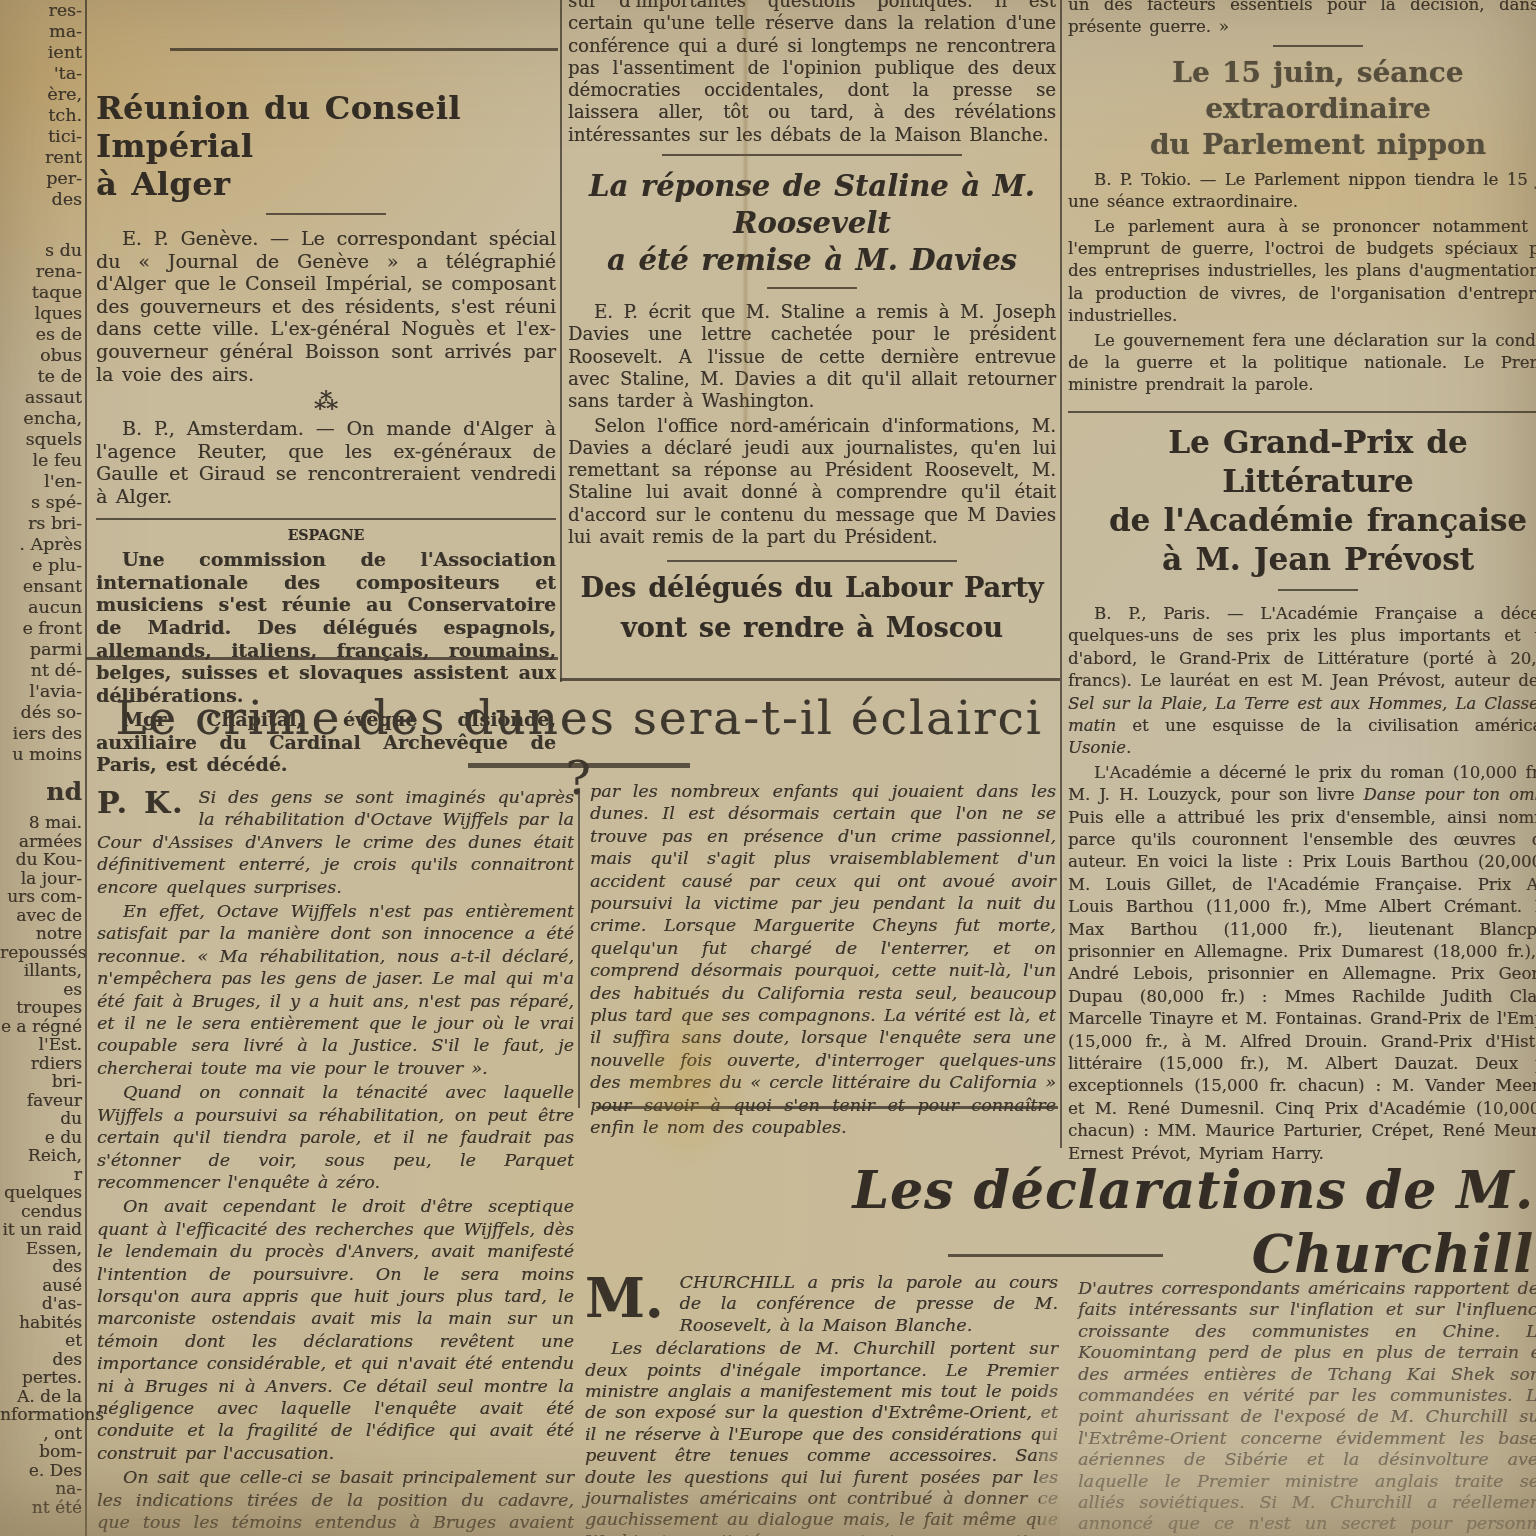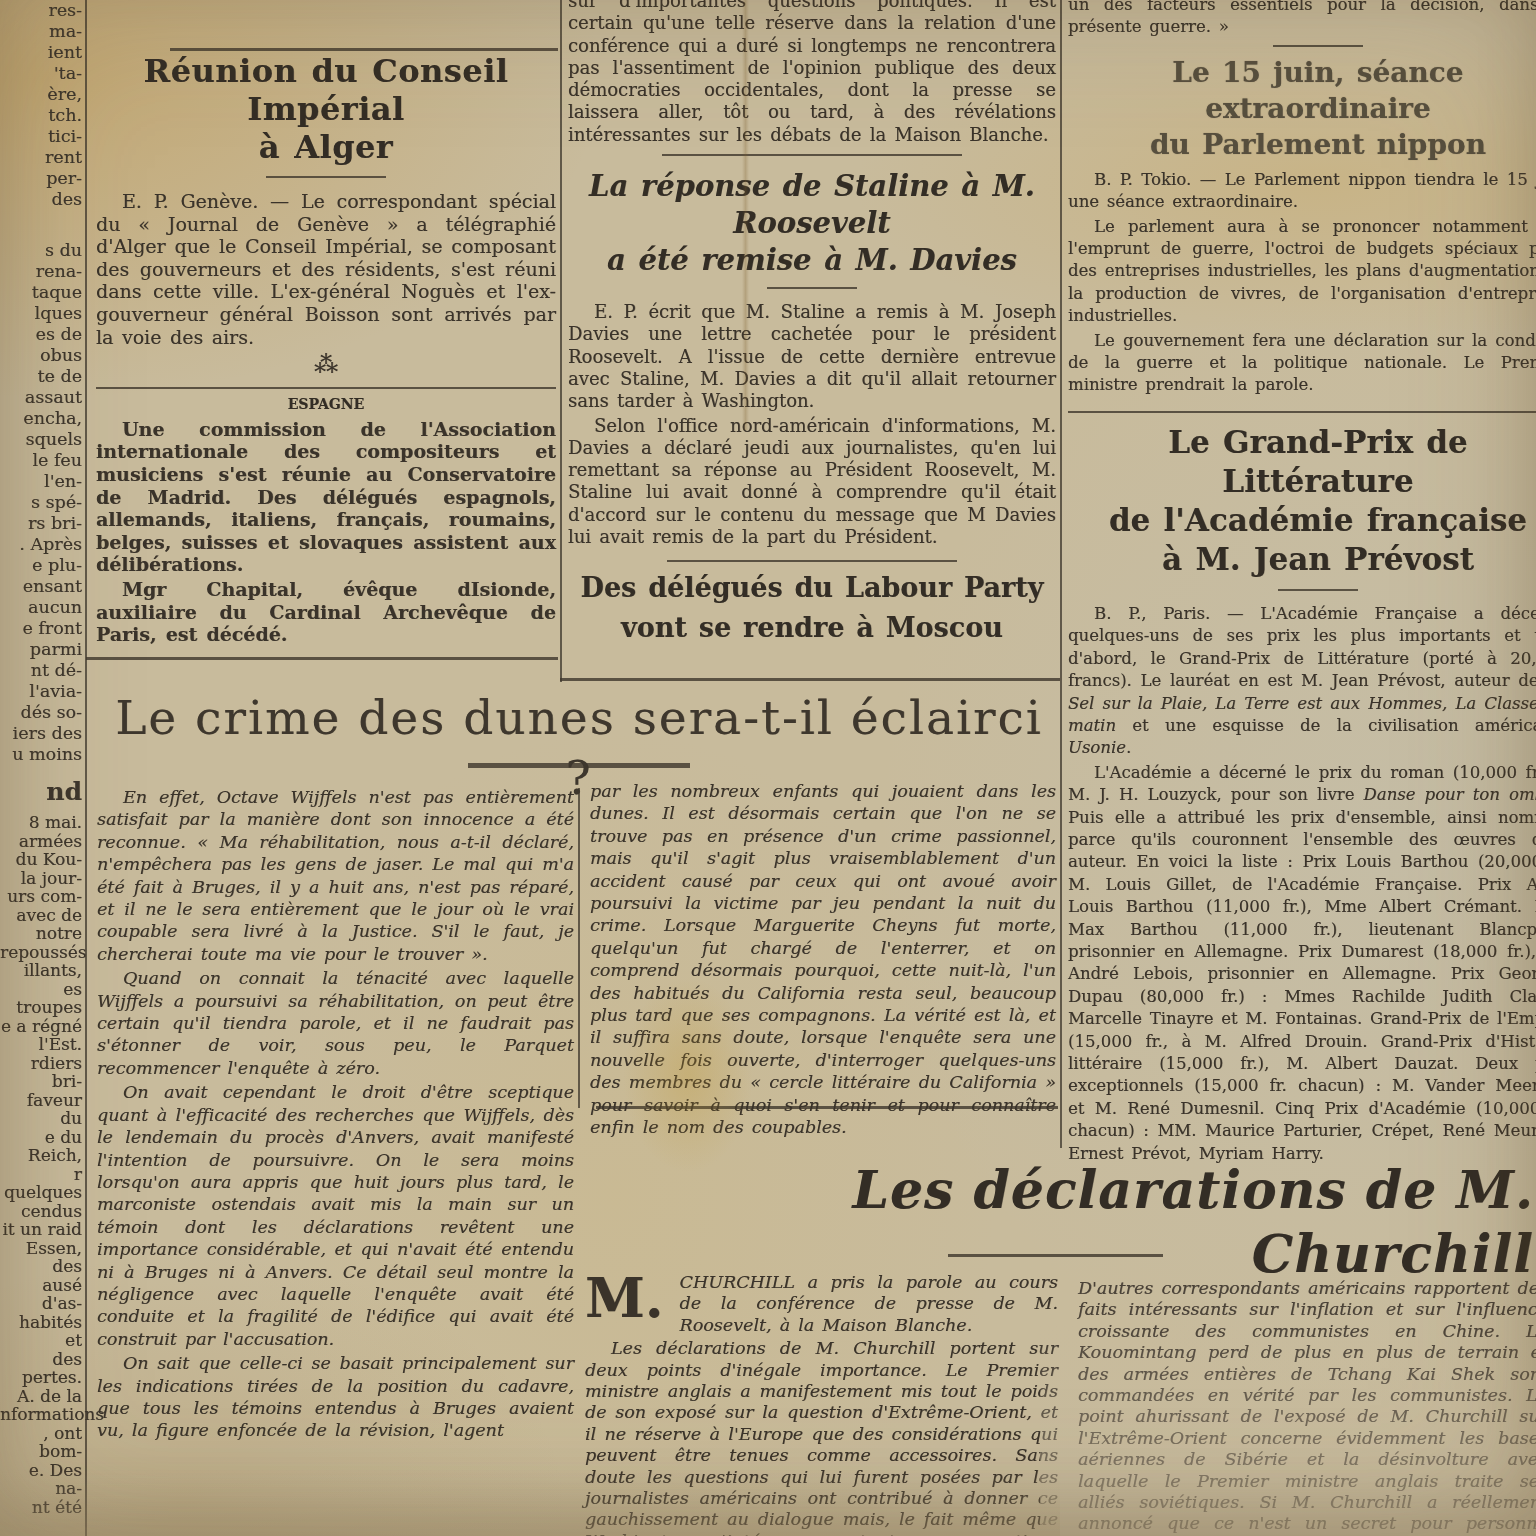--- a/index.html
+++ b/index.html
@@ -25,22 +25,22 @@
   .txt p{margin:0 0 2px 0;text-indent:26px;}
   .txt p.noindent{text-indent:0;}
   .ink{text-shadow:0.4px 0.4px 0.5px rgba(58,51,42,.45);}
   
   .strip{left:0;top:0;width:82px;height:1536px;text-align:right;padding-right:16px;
     font-size:17.5px;line-height:21px;color:#3c352c;}
   .strip .frag{white-space:pre-line;}
   .strip .big{font-weight:bold;font-size:25px;line-height:30px;}
   
   .col-a{left:96px;top:52px;width:460px;font-size:19px;line-height:22.6px;}
-  .h-reunion{font-size:32px;line-height:38px;font-weight:bold;text-align:center;
-    letter-spacing:.5px;color:#332d25;white-space:pre-line;text-indent:0;}
+  .h-reunion{font-size:32px;line-height:38px;font-weight:bold;text-align:left;
+    letter-spacing:.5px;color:#332d25;white-space:pre-line;text-indent:0;margin-top:37px;}
   .asterism{text-align:center;font-size:24px;line-height:26px;margin:3px 0;text-indent:0;}
   .h-sub{font-size:14px;font-weight:bold;text-align:center;margin:4px 0 2px;color:#332d25;}
   .bold-lead{font-weight:bold;}
   
   .col-b{left:568px;top:-10px;width:488px;font-size:18px;line-height:22.3px;}
   .h-staline{font-size:29px;line-height:37px;font-weight:bold;font-style:italic;
     text-align:center;white-space:pre-line;color:#332d25;margin-top:12px;}
   .h-labour{font-size:27px;line-height:40px;font-weight:bold;text-align:center;
     white-space:pre-line;color:#332d25;margin-top:6px;}
   
@@ -154,20 +154,21 @@
   <div class="hrule" style="left:468px;top:763px;width:222px;height:5px"></div>
   <div class="hrule" style="left:596px;top:1106px;width:462px;height:3px"></div>
   <div class="hrule" style="left:948px;top:1254px;width:215px;height:3px"></div>
 
   <div class="abs col-a txt">
     <div class="h-reunion">Réunion du Conseil Impérial
 à Alger</div>
     <div class="rule-inline" style="width:120px;margin:10px auto 12px"></div>
     <p>E. P. Genève. — Le correspondant spécial du « Journal de Genève » a télégraphié d'Alger que le Conseil Impérial, se composant des gouverneurs et des résidents, s'est réuni dans cette ville. L'ex-général Noguès et l'ex-gouverneur général Boisson sont arrivés par la voie des airs.</p>
     <div class="asterism">⁂</div>
+    <p>B. P., Amsterdam. — On mande d'Alger à l'agence Reuter, que les ex-généraux de Gaulle et Giraud se rencontreraient vendredi à Alger.</p>
     <div class="rule-inline" style="width:100%;margin:10px 0 4px"></div>
     <div class="h-sub">ESPAGNE</div>
     <p class="bold-lead">Une commission de l'Association internationale des compositeurs et musiciens s'est réunie au Conservatoire de Madrid. Des délégués espagnols, allemands, italiens, français, roumains, belges, suisses et slovaques assistent aux délibérations.</p>
     <p class="bold-lead">Mgr Chapital, évêque dIsionde, auxiliaire du Cardinal Archevêque de Paris, est décédé.</p>
   </div>
 
   <div class="abs col-b txt">
     <p class="noindent">sur d'importantes questions politiques. Il est certain qu'une telle réserve dans la relation d'une conférence qui a duré si longtemps ne rencontrera pas l'assentiment de l'opinion publique des deux démocraties occidentales, dont la presse se laissera aller, tôt ou tard, à des révélations intéressantes sur les débats de la Maison Blanche.</p>
     <div class="rule-inline" style="width:300px;margin:8px auto 0"></div>
     <div class="h-staline">La réponse de Staline à M. Roosevelt
@@ -193,20 +194,23 @@
 de l'Académie française
 à M. Jean Prévost</div>
     <div class="rule-inline" style="width:80px;margin:10px auto 12px"></div>
     <p><span>B. P., Paris. — L'Académie Française a décerné quelques-uns de ses prix les plus importants et tout d'abord, le Grand-Prix de Littérature (porté à 20,000 francs). Le lauréat en est M. Jean Prévost, auteur de </span><i>Le Sel sur la Plaie, La Terre est aux Hommes, La Classe du matin</i><span> et une esquisse de la civilisation américaine </span><i>Usonie</i><span>.</span></p>
     <p><span>L'Académie a décerné le prix du roman (10,000 fr.) à M. J. H. Louzyck, pour son livre </span><i>Danse pour ton ombre</i><span>. Puis elle a attribué les prix d'ensemble, ainsi nommés parce qu'ils couronnent l'ensemble des œuvres d'un auteur. En voici la liste : Prix Louis Barthou (20,000) à M. Louis Gillet, de l'Académie Française. Prix Alice Louis Barthou (11,000 fr.), Mme Albert Crémant. Prix Max Barthou (11,000 fr.), lieutenant Blancpain, prisonnier en Allemagne. Prix Dumarest (18,000 fr.), M. André Lebois, prisonnier en Allemagne. Prix Georges Dupau (80,000 fr.) : Mmes Rachilde Judith Cladel, Marcelle Tinayre et M. Fontainas. Grand-Prix de l'Empire (15,000 fr., à M. Alfred Drouin. Grand-Prix d'Histoire littéraire (15,000 fr.), M. Albert Dauzat. Deux prix exceptionnels (15,000 fr. chacun) : M. Vander Meersch et M. René Dumesnil. Cinq Prix d'Académie (10,000 fr. chacun) : MM. Maurice Parturier, Crépet, René Meunier, Ernest Prévot, Myriam Harry.</span></p>
   </div>
 
   <div class="abs crime-title">Le crime des dunes sera-t-il éclairci ?</div>
 
   <div class="abs crime-left crime-col txt">
+    <p class="noindent">
+      <span class="initials">P. K.</span><span>Si des gens se sont imaginés qu'après la réhabilitation d'Octave Wijffels par la Cour d'Assises d'Anvers le crime des dunes était définitivement enterré, je crois qu'ils connaitront encore quelques surprises.</span>
+    </p>
     <p>En effet, Octave Wijffels n'est pas entièrement satisfait par la manière dont son innocence a été reconnue. « Ma réhabilitation, nous a-t-il déclaré, n'empêchera pas les gens de jaser. Le mal qui m'a été fait à Bruges, il y a huit ans, n'est pas réparé, et il ne le sera entièrement que le jour où le vrai coupable sera livré à la Justice. S'il le faut, je chercherai toute ma vie pour le trouver ».</p>
     <p>Quand on connait la ténacité avec laquelle Wijffels a poursuivi sa réhabilitation, on peut être certain qu'il tiendra parole, et il ne faudrait pas s'étonner de voir, sous peu, le Parquet recommencer l'enquête à zéro.</p>
     <p>On avait cependant le droit d'être sceptique quant à l'efficacité des recherches que Wijffels, dès le lendemain du procès d'Anvers, avait manifesté l'intention de poursuivre. On le sera moins lorsqu'on aura appris que huit jours plus tard, le marconiste ostendais avait mis la main sur un témoin dont les déclarations revêtent une importance considérable, et qui n'avait été entendu ni à Bruges ni à Anvers. Ce détail seul montre la négligence avec laquelle l'enquête avait été conduite et la fragilité de l'édifice qui avait été construit par l'accusation.</p>
     <p>On sait que celle-ci se basait principalement sur les indications tirées de la position du cadavre, que tous les témoins entendus à Bruges avaient vu, la figure enfoncée de la révision, l'agent</p>
   </div>
 
   <div class="abs crime-right crime-col txt">
     <p class="noindent">par les nombreux enfants qui jouaient dans les dunes. Il est désormais certain que l'on ne se trouve pas en présence d'un crime passionnel, mais qu'il s'agit plus vraisemblablement d'un accident causé par ceux qui ont avoué avoir poursuivi la victime par jeu pendant la nuit du crime. Lorsque Marguerite Cheyns fut morte, quelqu'un fut chargé de l'enterrer, et on comprend désormais pourquoi, cette nuit-là, l'un des habitués du California resta seul, beaucoup plus tard que ses compagnons. La vérité est là, et il suffira sans doute, lorsque l'enquête sera une nouvelle fois ouverte, d'interroger quelques-uns des membres du « cercle littéraire du California » pour savoir à quoi s'en tenir et pour connaître enfin le nom des coupables.</p>
   </div>
 

